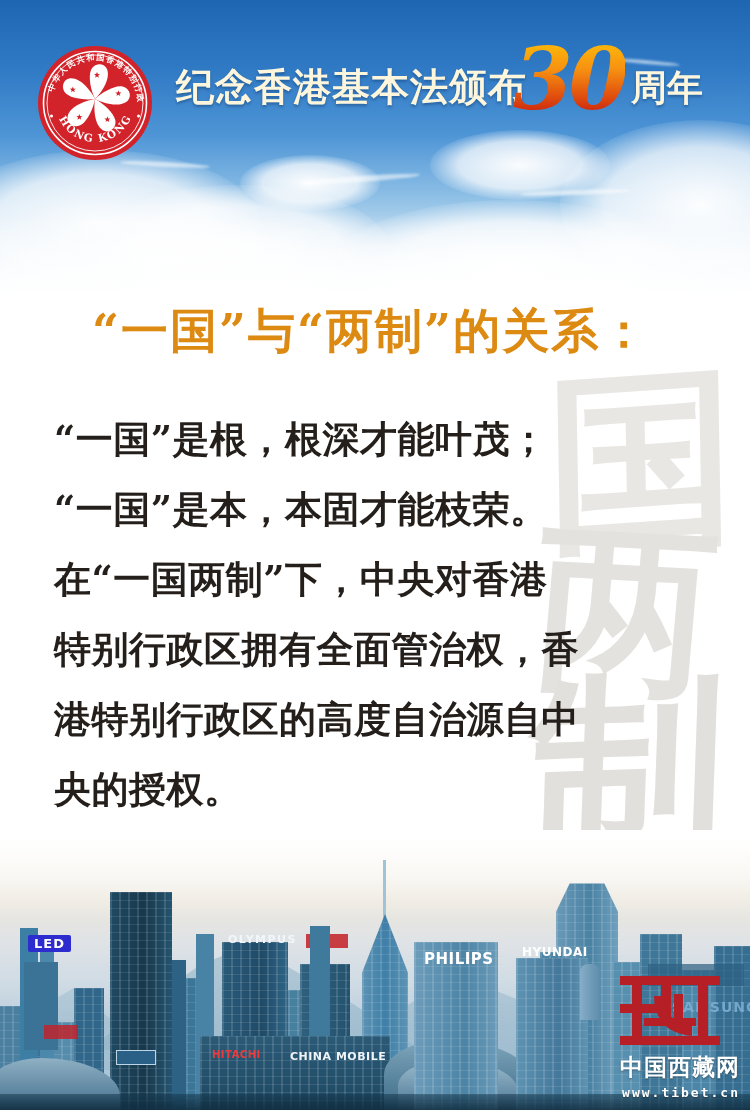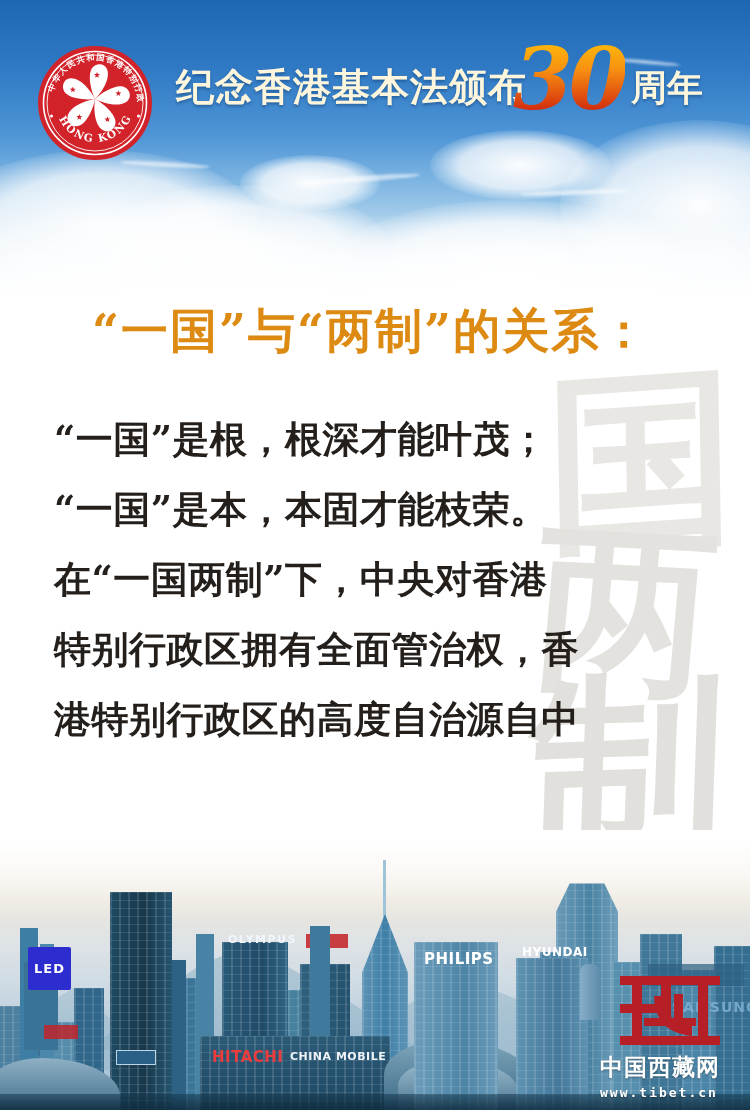--- a/index.html
+++ b/index.html
@@ -195,21 +195,21 @@
     background-image:
       repeating-linear-gradient(to right, rgba(255,255,255,0.13) 0 2px, rgba(0,0,0,0) 2px 9px),
       repeating-linear-gradient(to bottom, rgba(255,255,255,0.10) 0 1px, rgba(0,0,0,0) 1px 8px);
   }
 
   
   .tibet-logo {
     position: absolute;
     right: 10px; bottom: 10px;
     width: 140px;
-    text-align: left;
+    text-align: right;
   }
   .tibet-mark {
     width: 112px; height: 74px;
     margin: 0 auto 4px auto;
   }
   .tibet-cn {
     font-family: "DejaVu Sans", sans-serif;
     font-size: 23px;
     font-weight: bold;
     color: #ffffff;
@@ -295,20 +295,21 @@
     <div class="wm wm-3">制</div>
 
     <div class="headline">“一国”与“两制”的关系：</div>
 
     <div class="bodytext">
       <div>“一国”是根，根深才能叶茂；</div>
       <div>“一国”是本，本固才能枝荣。</div>
       <div>在“一国两制”下，中央对香港</div>
       <div>特别行政区拥有全面管治权，香</div>
       <div>港特别行政区的高度自治源自中</div>
+      <div>央的授权。</div>
     </div>
   </div>
 
   <div class="skyline">
 
     <div class="mountain" style="left:90px; top:100px; width:330px; height:120px;
                 clip-path: polygon(0% 100%, 18% 58%, 33% 30%, 48% 12%, 62% 34%, 80% 62%, 100% 100%);"></div>
     <div class="mountain" style="left:330px; top:118px; width:300px; height:110px; opacity:0.45;
                 clip-path: polygon(0% 100%, 20% 62%, 42% 24%, 60% 44%, 82% 70%, 100% 100%);"></div>
     <div class="mountain" style="left:560px; top:104px; width:260px; height:120px; opacity:0.40;
@@ -332,21 +333,21 @@
     <div class="bldg" style="left:52px; bottom:0; width:22px; height:88px;  background:#558cab;">
         <div class="win-grid"></div>
       </div>
     <div class="bldg" style="left:74px; bottom:0; width:30px; height:122px; background:#2f6689;">
         <div class="win-grid"></div>
       </div>
     <div class="bldg" style="left:20px; bottom:0; width:18px; height:182px; background:#3c7ea4;"></div>
     <div class="bldg" style="left:40px; bottom:0; width:14px; height:166px; background:#4b88ab;"></div>
 
     <div class="bldg" style="left:24px; bottom:60px; width:34px; height:88px; background:#3a7396;"></div>
-    <div class="sign" style="left:28px; top:117px; font-size:13px; color:#ffffff; background:#2c2ccf; padding:15px 6px; border-radius:2px; letter-spacing:1px;">LED</div>
+    <div class="sign" style="left:28px; top:105px; font-size:13px; color:#ffffff; background:#2c2ccf; padding:2px 6px; border-radius:2px; letter-spacing:1px;">LED</div>
     <div style="position:absolute; left:44px; top:195px; width:34px; height:14px; background:#c0252b; opacity:0.85;"></div>
 
     <div class="bldg" style="left:110px; bottom:0; width:62px; height:218px; background:linear-gradient(to right,#1f4a63,#17384c 55%,#25546f);">
       <div class="win-grid"></div>
     </div>
     <div class="bldg" style="left:172px; bottom:0; width:14px; height:150px; background:#2e6284;"></div>
     <div class="bldg" style="left:186px; bottom:0; width:24px; height:132px; background:#3b7598;">
         <div class="win-grid"></div>
       </div>
     <div class="bldg" style="left:196px; bottom:0; width:18px; height:176px; background:#4883a6;"></div>
@@ -363,21 +364,21 @@
     <div class="bldg" style="left:300px; bottom:0; width:50px; height:146px; background:linear-gradient(to right,#2e617f,#24526e);">
       <div class="win-grid"></div>
     </div>
     <div class="sign" style="left:306px; top:104px; width:42px; height:14px; background:#c52a2f; opacity:0.9;"></div>
 
     <div class="bldg" style="left:310px; bottom:0; width:20px; height:184px; background:#3f7a9d;"></div>
 
     <div class="bldg" style="left:200px; bottom:0; width:190px; height:74px; background:linear-gradient(to bottom,#2b5a77,#1d4862);">
       <div class="win-grid"></div>
     </div>
-    <div class="sign" style="left:212px; top:220px; font-size:15px; color:#ea3c3c; letter-spacing:0.5px;">HITACHI</div>
+    <div class="sign" style="left:212px; top:220px; font-size:10px; color:#ea3c3c; letter-spacing:0.5px;">HITACHI</div>
     <div class="sign" style="left:290px; top:221px; font-size:11px; color:#eef4f8; letter-spacing:0.5px;text-align:center;">CHINA MOBILE</div>
     <div class="sign" style="left:116px; top:220px; width:38px; height:13px; background:#2a5f86; border:1px solid #bcd6e6;"></div>
 
     <div style="position:absolute; left:384px; bottom:0; width:150px; height:70px;
                 background:linear-gradient(to bottom,#7fa6bb,#3d6b88);
                 border-top-left-radius:80px 44px; border-top-right-radius:110px 56px;"></div>
     <div style="position:absolute; left:398px; bottom:0; width:120px; height:50px;
                 background:linear-gradient(to bottom,#9dbccd,#4b7794);
                 border-top-left-radius:70px 34px; border-top-right-radius:90px 42px;"></div>
     <div style="position:absolute; left:-10px; bottom:0; width:130px; height:52px;

